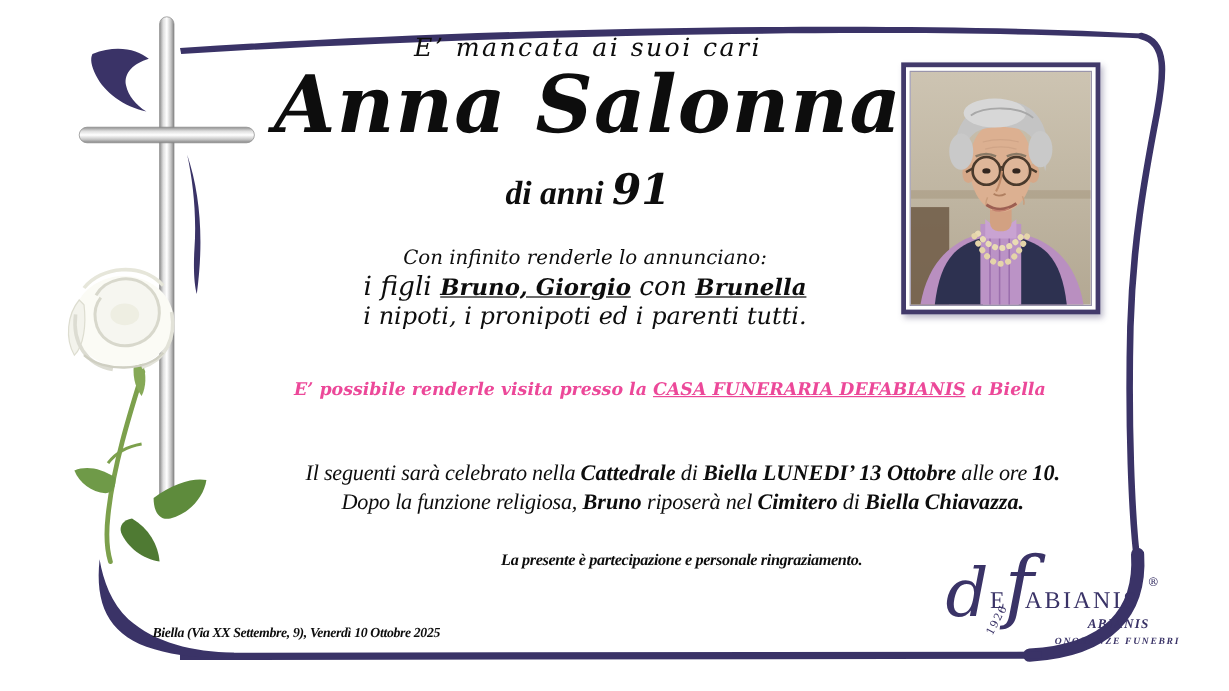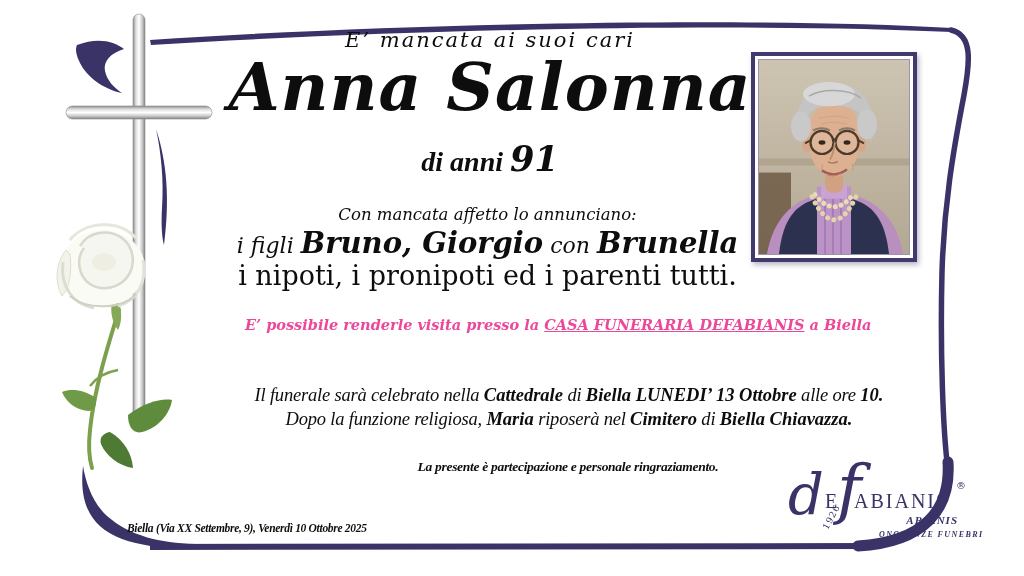--- a/index.html
+++ b/index.html
@@ -10,22 +10,22 @@
 
   .head-block{left:160px;width:660px;text-align:center;}
   .subtitle{top:28px;font-style:italic;font-size:21px;letter-spacing:2px;}
   .title{top:54px;font-size:66px;font-weight:bold;font-style:italic;letter-spacing:1px;line-height:1;}
   .age{top:138px;font-family:"Liberation Serif",serif;font-style:italic;font-weight:bold;font-size:28px;}
   .age .num{font-family:"DejaVu Serif",serif;font-size:35px;font-style:italic;}
 
   .announce{top:206px;left:160px;width:655px;text-align:center;line-height:1.15;}
   .announce .l1{font-style:italic;font-size:16.5px;margin-bottom:2px;}
   .announce .l2{font-style:italic;font-size:22px;}
-  .announce .l2 b{font-size:29px;}
-  .announce .l3{font-size:27px;}
+  .announce .l2 b{font-size:19px;text-decoration:underline;}
+  .announce .l3{font-style:italic;font-size:20px;}
 
   .visit{top:317px;left:245px;width:660px;text-align:left;color:#ec4899;
          font-weight:bold;font-style:italic;font-size:14.5px;line-height:1.14;}
   .visit .lnk{text-decoration:underline;}
 
   .funeral{top:384px;left:57px;width:1024px;text-align:center;
            font-family:"Liberation Serif",serif;font-style:italic;font-size:18.5px;
            letter-spacing:-0.2px;line-height:1.28;}
   .funeral b{letter-spacing:0;}
 
@@ -156,32 +156,32 @@
       <path d="M56,134 Q75,158 94,134" fill="none" stroke="#e9dbb4" stroke-width="5" stroke-dasharray="0.1,6" stroke-linecap="round"></path>
       <path d="M53,136 Q75,182 97,136" fill="none" stroke="#e4d4a9" stroke-width="5" stroke-dasharray="0.1,6.5" stroke-linecap="round"></path>
     </svg>
   </div>
 
   <div class="txt head-block subtitle">E’ mancata ai  suoi cari</div>
   <div class="txt head-block title">Anna Salonna</div>
   <div class="txt head-block age"><span>di anni </span><span class="num">91</span></div>
 
   <div class="txt announce">
-    <div class="l1">Con mancata affetto lo annunciano:</div>
+    <div class="l1">Con infinito renderle lo annunciano:</div>
     <div class="l2"><span>i figli  </span><b>Bruno, Giorgio</b><span> con </span><b>Brunella</b></div>
     <div class="l3">i nipoti, i pronipoti ed i parenti tutti.</div>
   </div>
 
   <div class="txt visit">
     <div><span>E’ possibile renderle visita presso la </span><span class="lnk">CASA FUNERARIA DEFABIANIS</span><span> a Biella</span></div>
   </div>
 
   <div class="txt funeral">
-    <div><span>Il funerale sarà celebrato nella </span><b>Cattedrale</b><span> di </span><b>Biella  LUNEDI’ 13 Ottobre</b><span> alle ore </span><b>10.</b></div>
-    <div><span>Dopo la funzione religiosa, </span><b>Maria</b><span> riposerà nel </span><b>Cimitero</b><span> di </span><b>Biella Chiavazza.</b></div>
+    <div><span>Il seguenti sarà celebrato nella </span><b>Cattedrale</b><span> di </span><b>Biella  LUNEDI’ 13 Ottobre</b><span> alle ore </span><b>10.</b></div>
+    <div><span>Dopo la funzione religiosa, </span><b>Bruno</b><span> riposerà nel </span><b>Cimitero</b><span> di </span><b>Biella Chiavazza.</b></div>
   </div>
 
   <div class="txt closing">La presente è partecipazione e personale ringraziamento.</div>
 
   <div class="txt dateline">Biella  (Via XX Settembre, 9), Venerdì 10 Ottobre 2025</div>
 
   <div class="logo">
     <span class="ld">d</span>
     <span class="le">E</span>
     <span class="lf">f</span>

